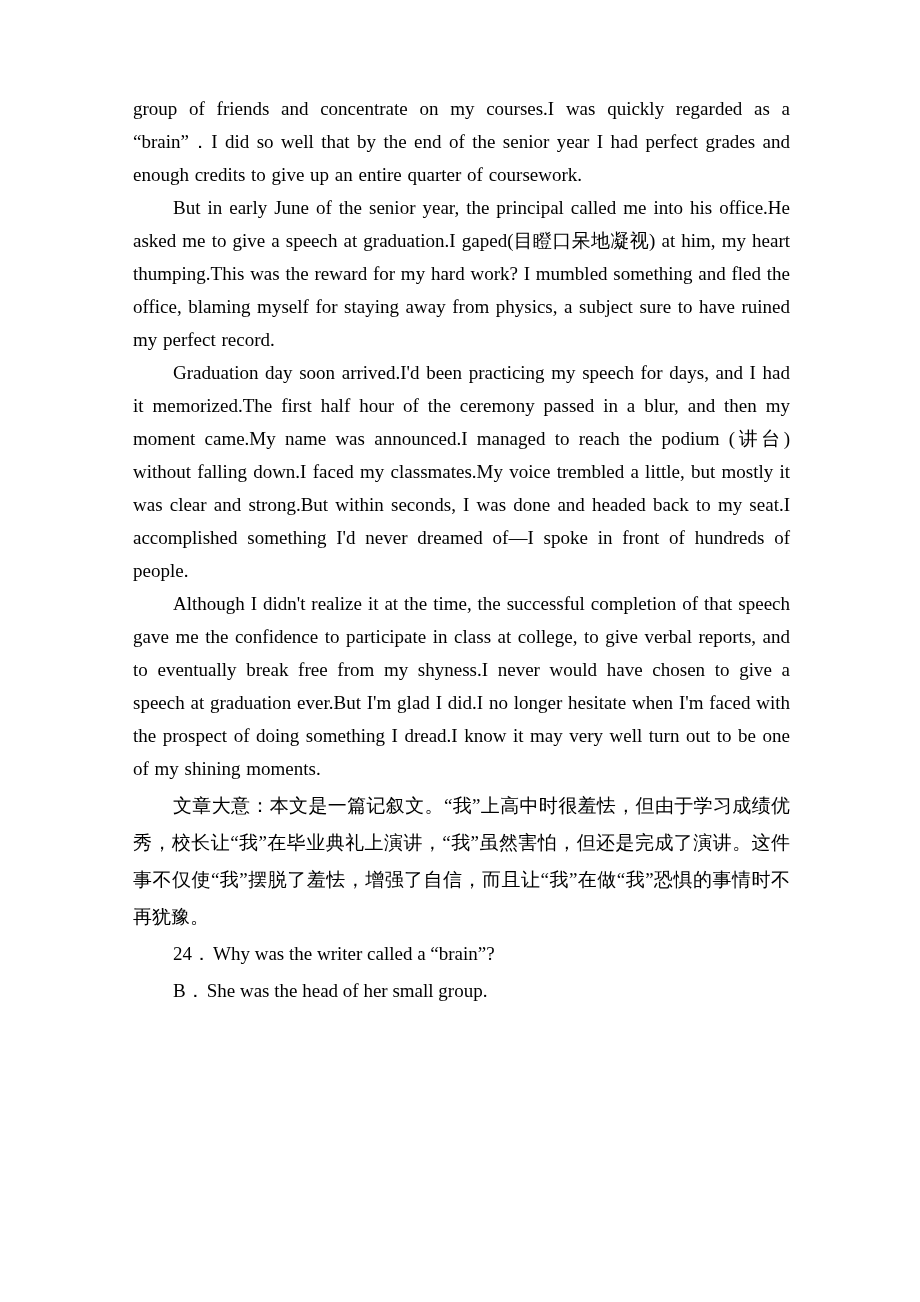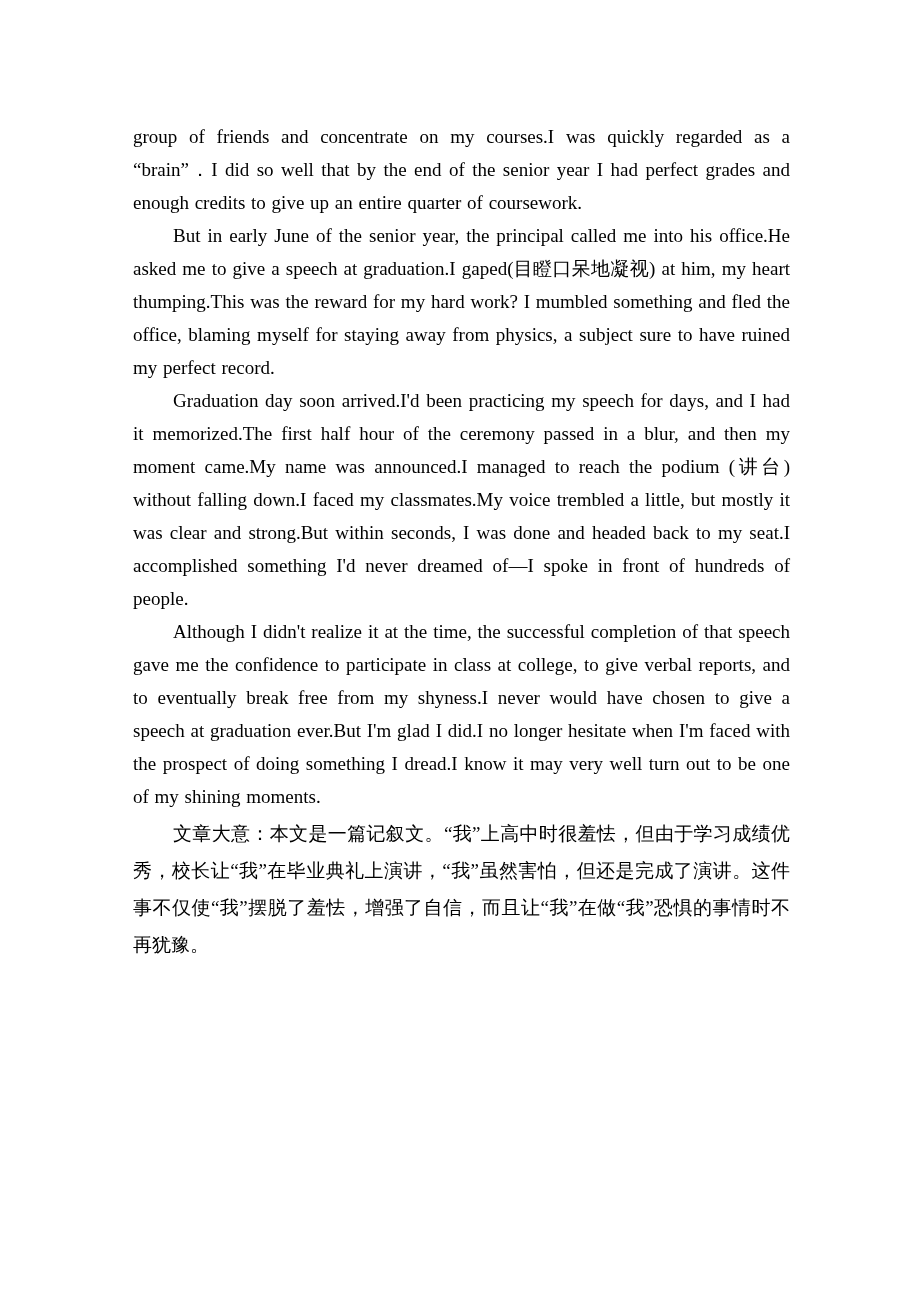--- a/index.html
+++ b/index.html
@@ -10,21 +10,21 @@
   body {
     width: 920px;
     height: 1302px;
     position: relative;
     font-family: "Liberation Serif", "DejaVu Serif", serif;
     color: #000000;
   }
   .page {
     position: absolute;
     left: 133px;
-    top: 120px;
+    top: 92px;
     width: 657px;
   }
   .para {
     font-size: 19px;
     line-height: 33px;
     text-align: justify;
     text-indent: 40px;
     margin: 0;
     word-spacing: 1px;
   }
@@ -60,16 +60,18 @@
 
   <p class="para">But in early June of the senior year, the principal called me into his office.He asked me to give a speech at graduation.I gaped(目瞪口呆地凝视) at him, my heart thumping.This was the reward for my hard work? I mumbled something and fled the office, blaming myself for staying away from physics, a subject sure to have ruined my perfect record.</p>
 
 
   <p class="para">Graduation day soon arrived.I'd been practicing my speech for days, and I had it memorized.The first half hour of the ceremony passed in a blur, and then my moment came.My name was announced.I managed to reach the podium (讲台) without falling down.I faced my classmates.My voice trembled a little, but mostly it was clear and strong.But within seconds, I was done and headed back to my seat.I accomplished something I'd never dreamed of—I spoke in front of hundreds of people.</p>
 
   <p class="para">Although I didn't realize it at the time, the successful completion of that speech gave me the confidence to participate in class at college, to give verbal reports, and to eventually break free from my shyness.I never would have chosen to give a speech at graduation ever.But I'm glad I did.I no longer hesitate when I'm faced with the prospect of doing something I dread.I know it may very well turn out to be one of my shining moments.</p>
 
   <p class="cn-summary"><span class="label">文章大意：</span><span>本文是一篇记叙文。“我”上高中时很羞怯，但由于学习成绩优秀，校长让“我”在毕业典礼上演讲，“我”虽然害怕，但还是完成了演讲。这件事不仅使“我”摆脱了羞怯，增强了自信，而且让“我”在做“我”恐惧的事情时不再犹豫。</span></p>
 
+  <p class="qa-line"><span class="qnum">24．</span><span>Why was the writer called a “brain”?</span></p>
 
 
+  <p class="qa-line"><span class="qnum">B．</span><span>She was the head of her small group.</span></p>
 
 </div>
 
 </body></html>

